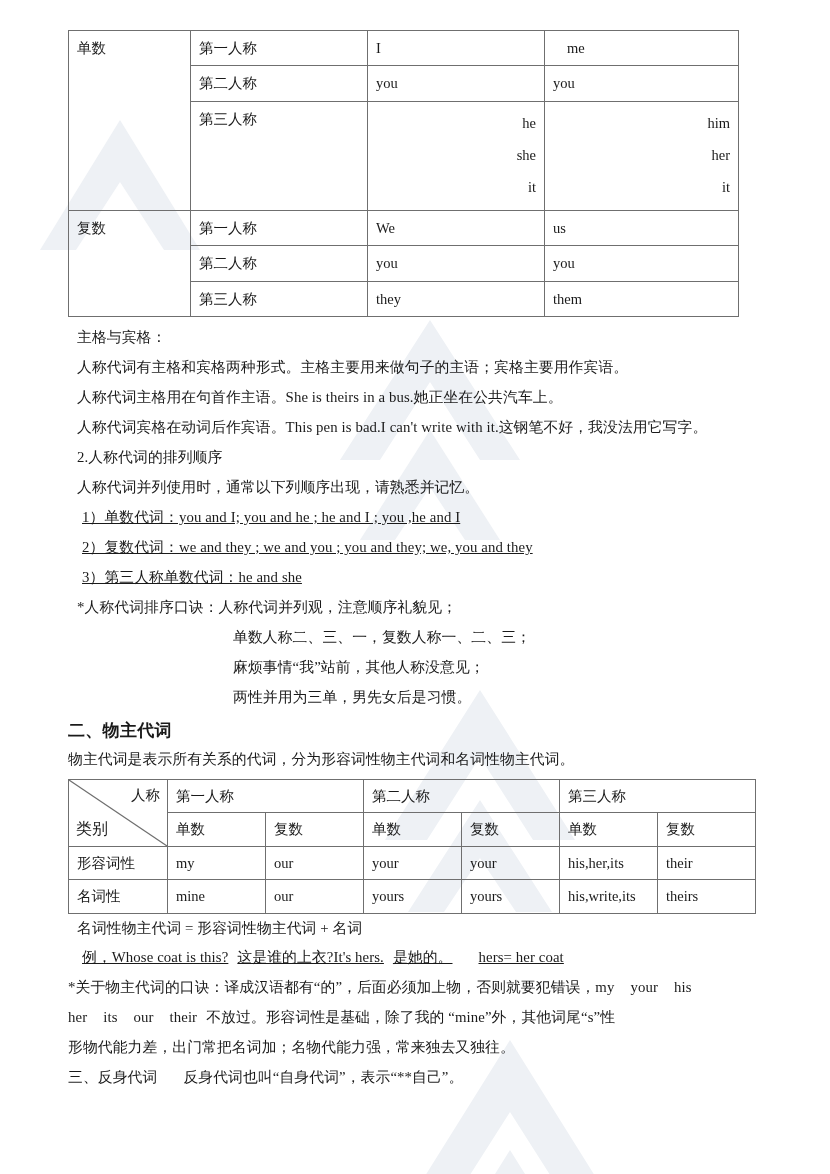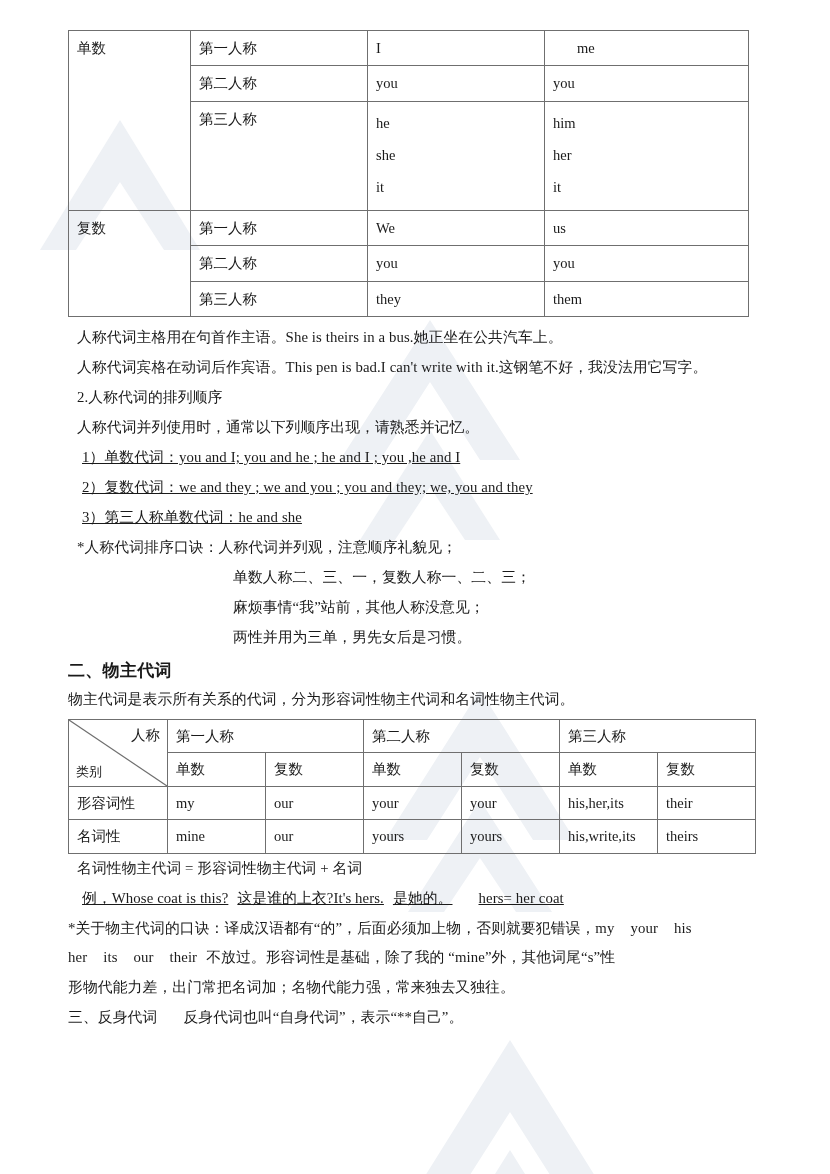--- a/index.html
+++ b/index.html
@@ -51,22 +51,22 @@
     line-height: 1.55;
     font-family: "Liberation Serif", "DejaVu Serif", serif;
   }
 
   
   #tbl-personal { width: 588px; margin: 0 0 0 0; }
   #tbl-personal td.c0 { width: 105px; }
   #tbl-personal td.c1 { width: 160px; }
   #tbl-personal td.c2 { width: 160px; }
   #tbl-personal td.c3 { width: 163px; }
-  #tbl-personal td.stack { line-height: 2.2; }
-  #tbl-personal td.indent { padding-left: 32px; }
+  #tbl-personal td.stack { line-height: 2.2; text-align: right; }
+  #tbl-personal td.indent { padding-left: 22px; }
 
   
   #tbl-possessive { width: 688px; margin: 4px 0 0 0; }
   #tbl-possessive td { padding: 5px 8px; }
   #tbl-possessive td.hcorner {
     width: 98px;
     height: 66px;
     padding: 0;
     position: relative;
     vertical-align: top;
@@ -78,21 +78,21 @@
     width: 100%; height: 100%;
   }
   .corner-top {
     position: absolute;
     top: 4px; right: 7px;
     font-size: 14.5px;
   }
   .corner-bottom {
     position: absolute;
     bottom: 4px; left: 7px;
-    font-size: 13px;
+    font-size: 16px;
   }
   #tbl-possessive td.persongrp { }
   #tbl-possessive td.numcell { }
   #tbl-possessive td.rowlabel { width: 98px; }
 
   
   p.para {
     margin: 0;
     padding: 3px 0 3px 0;
     font-size: 14.8px;
@@ -172,20 +172,22 @@
         </tr>
         <tr>
           <td class="c1">第三人称</td>
           <td class="c2">they</td>
           <td class="c3">them</td>
         </tr>
       </tbody>
     </table>
 
     <div class="gap-sm"></div>
+    <p class="para pad-l">主格与宾格：</p>
+    <p class="para pad-l">人称代词有主格和宾格两种形式。主格主要用来做句子的主语；宾格主要用作宾语。</p>
     <p class="para pad-l">人称代词主格用在句首作主语。She is theirs in a bus.她正坐在公共汽车上。</p>
     <p class="para pad-l">人称代词宾格在动词后作宾语。This pen is bad.I can't write with it.这钢笔不好，我没法用它写字。</p>
 
     <p class="para pad-l">2.人称代词的排列顺序</p>
     <p class="para pad-l">人称代词并列使用时，通常以下列顺序出现，请熟悉并记忆。</p>
     <p class="para indent1">1）单数代词：you and I; you and he ; he and I ; you ,he and I</p>
     <p class="para indent1">2）复数代词：we and they ; we and you ; you and they; we, you and they</p>
     <p class="para indent1">3）第三人称单数代词：he and she</p>
     <p class="para pad-l">*人称代词排序口诀：人称代词并列观，注意顺序礼貌见；</p>
     <p class="para indent-verse">单数人称二、三、一，复数人称一、二、三；</p>

